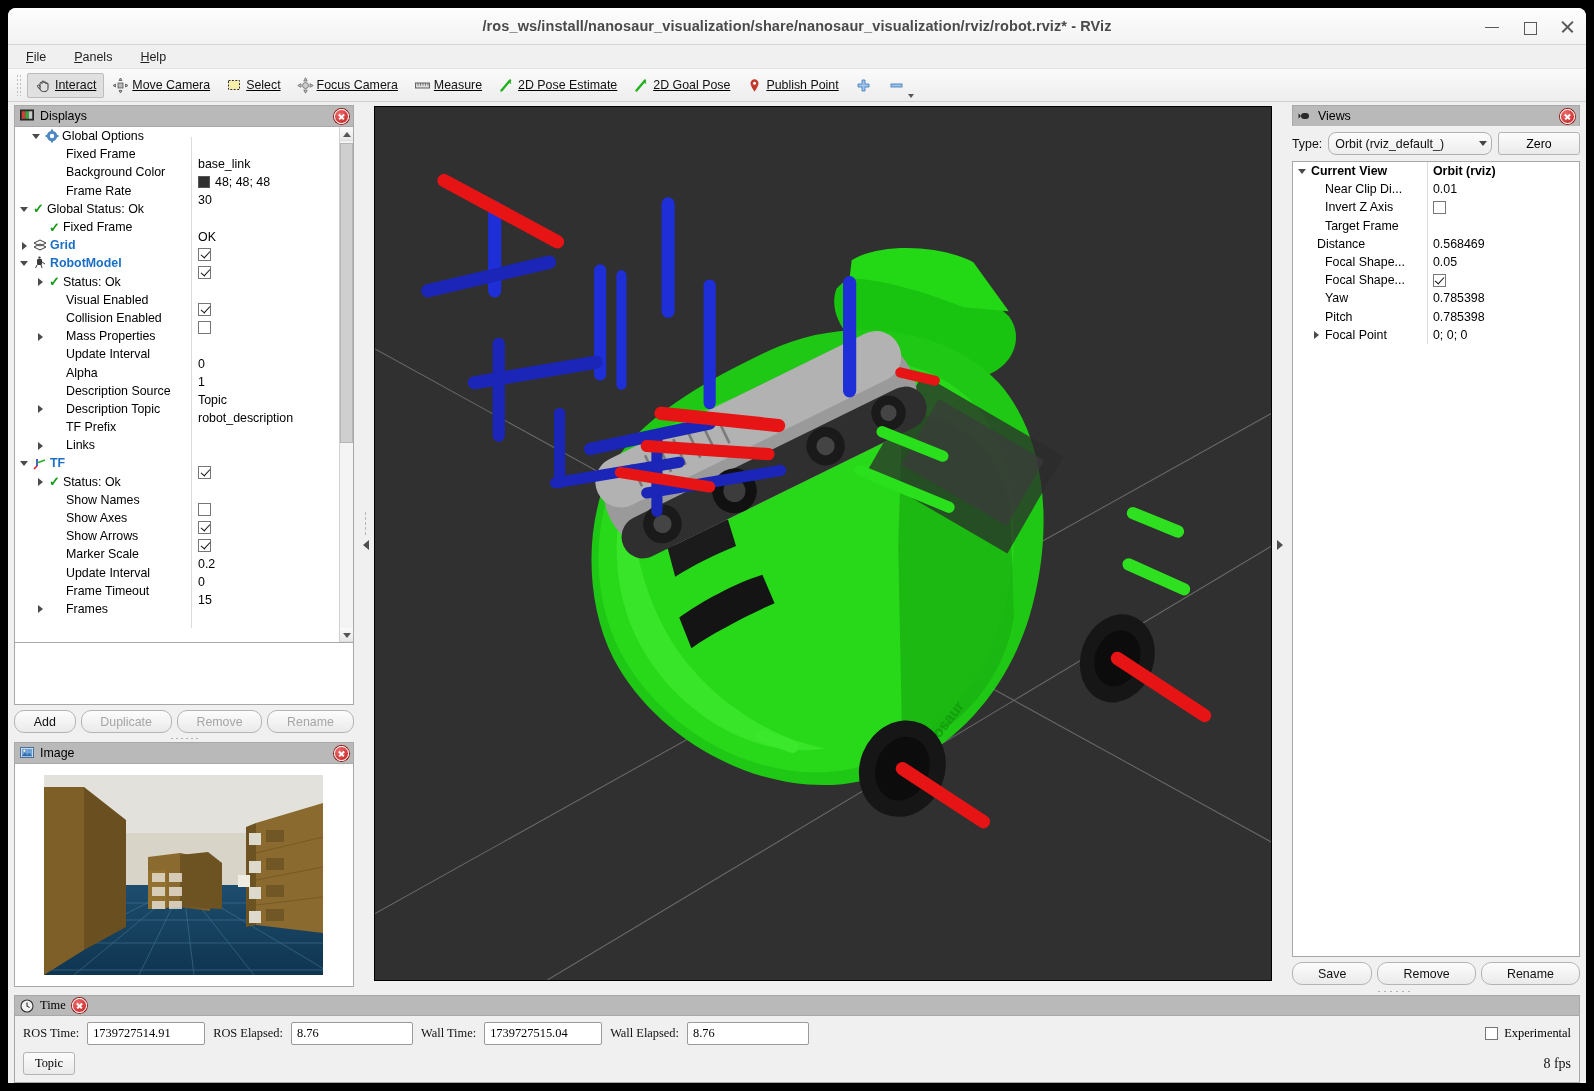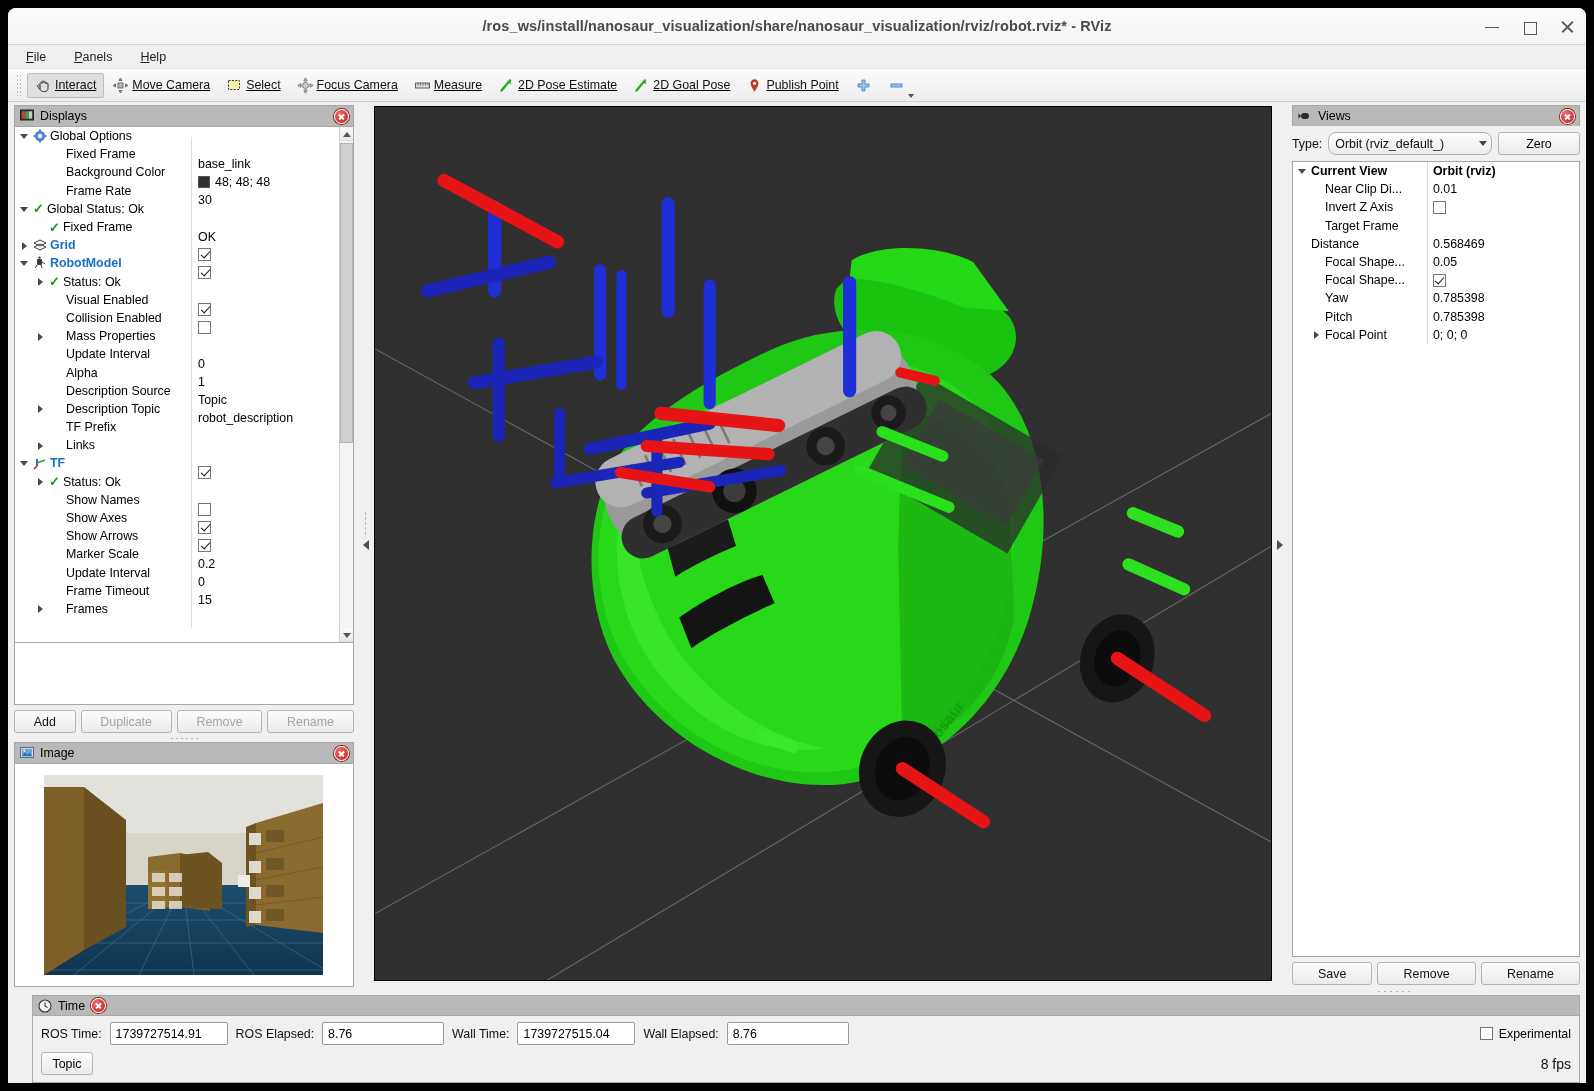--- a/index.html
+++ b/index.html
@@ -147,21 +147,21 @@
   .vs-arrow.up::after { content:""; position:absolute; left:3px; top:5px; border-bottom:5px solid #555; border-left:4px solid transparent; border-right:4px solid transparent;}
   .vs-arrow.dn::after { content:""; position:absolute; left:3px; top:5px; border-top:5px solid #555; border-left:4px solid transparent; border-right:4px solid transparent;}
   .vs-track { flex:1 1 auto; width:13px; background:#f4f4f4; position:relative;}
   .vs-thumb { position:absolute; left:0; width:13px; background:#cfcfcf; border:1px solid #b5b5b5;}
   
   .blank-area { height: 62px; background: #fff; border: 1px solid #a8a8a8; border-top: none; flex: 0 0 auto; }
   .btnrow { display: flex; gap: 5px; padding: 5px 0 2px 0; flex: 0 0 auto; }
   .pbtn {
     flex: 1 1 auto; height: 23px; font-size: 12.4px;
     background: linear-gradient(#fcfcfc,#eaeaea); border: 1px solid #b4b4b4;
-    border-radius: 3px; color: #111; cursor: pointer;
+    border-radius: 10px; color: #111; cursor: pointer;
     display:flex; align-items:center; justify-content:center;
     font-family: "Liberation Sans", sans-serif;
   }
   .pbtn.disabled { color: #a6a6a6; }
   .dots { height: 7px; display:flex; align-items:center; justify-content:center; }
   .dots::after { content:""; width:30px; height:3px;
     background-image: radial-gradient(#b0b0b0 1px, transparent 1px); background-size:5px 3px; }
   
   .img-wrap { background:#fff; border:1px solid #a8a8a8; flex:0 0 auto; padding: 4px 0 4px 0;
               display:flex; align-items:center; justify-content:center; height: 224px; }
@@ -187,21 +187,21 @@
   .combo .cv { flex:1 1 auto; white-space:nowrap; overflow:hidden; }
   .combo .carrow { width:0;height:0; border-top:5px solid #444; border-left:4px solid transparent; border-right:4px solid transparent; margin-left:4px;}
   .zero-btn { width:82px; height:23px; font-size:12.4px; background: linear-gradient(#fcfcfc,#eaeaea);
               border:1px solid #b4b4b4; border-radius:3px; display:flex;align-items:center;justify-content:center;cursor:pointer;}
   .views-tree { background:#fff; border:1px solid #a8a8a8; flex:1 1 auto; min-height:0; overflow:hidden; }
   .vrow { height:18.2px; display:flex; align-items:center; font-size:12.4px; }
   .vname { width:134px; display:flex; align-items:center; gap:3px; padding-left:4px; white-space:nowrap; overflow:hidden;}
   .vval { flex:1 1 auto; border-left:1px solid #dcdcdc; padding-left:5px; white-space:nowrap; overflow:hidden; height:100%; display:flex; align-items:center;}
   .bold { font-weight:bold; }
   
-  .timepanel { flex: 0 0 auto; padding: 0 6px 0 24px; background:#f0f0f0;}
+  .timepanel { flex: 0 0 auto; padding: 0 6px 0 6px; background:#f0f0f0;font-family:Liberation Serif, serif;}
   .time-head { height:21px; background:#b9b9b9; display:flex; align-items:center; gap:6px;
                padding:0 4px 0 5px; font-size:12.4px; border:1px solid #a8a8a8;}
   .time-body { background:#f0f0f0; border:1px solid #a8a8a8; border-top:none; padding:6px 8px 7px 8px;}
   .time-row { display:flex; align-items:center; gap:8px; }
   .tfield-label { font-size:12.4px; color:#111; white-space:nowrap; }
   .tfield {
     height:23px; background:#fff; border:1px solid #9a9a9a; border-radius:2px;
     display:flex; align-items:center; padding:0 5px; font-size:12.4px; color:#000;
   }
   .reset-btn { width:52px; height:23px; font-size:12.4px; background: linear-gradient(#fcfcfc,#eaeaea);
@@ -361,21 +361,21 @@
                 <rect x="5.3" y="2.3" width="3.4" height="7.4" fill="#3ba83b"></rect>
                 <rect x="8.8" y="2.3" width="3.4" height="7.4" fill="#c9c9c9"></rect>
               </svg>
           </span>
           <span class="ph-title">Displays</span>
           <span class="closebadge"></span>
         </div>
         <div class="tree-wrap">
           <div class="tree" id="displays-tree">
               <div class="trow">
-                <span class="tname" style="padding-left:4px">
+                <span class="tname" style="padding-left:16px">
                   <span class="arrow down"></span>
                   <span class="ic"><svg width="14" height="14" viewBox="0 0 14 14">
                       <g fill="#4f86c6">
                         <circle cx="7" cy="7" r="5.2"></circle>
                       </g>
                       <circle cx="7" cy="7" r="2.2" fill="#fff"></circle>
                       <g stroke="#4f86c6" stroke-width="2">
                         <line x1="7" y1="0.5" x2="7" y2="3"></line>
                         <line x1="7" y1="11" x2="7" y2="13.5"></line>
                         <line x1="0.5" y1="7" x2="3" y2="7"></line>
@@ -927,21 +927,21 @@
           <div class="vrow">
             <span class="vname" style="padding-left:18px">
               <span class="spacer"></span>
               <span>Target Frame</span>
             </span>
             <span class="vval">
               <span><fixed frame=""></fixed></span>
             </span>
           </div>
           <div class="vrow">
-            <span class="vname" style="padding-left:4px">
+            <span class="vname" style="padding-left:10px">
               <span class="spacer"></span>
               <span>Distance</span>
             </span>
             <span class="vval">
               <span>0.568469</span>
             </span>
           </div>
           <div class="vrow">
             <span class="vname" style="padding-left:18px">
               <span class="spacer"></span>

